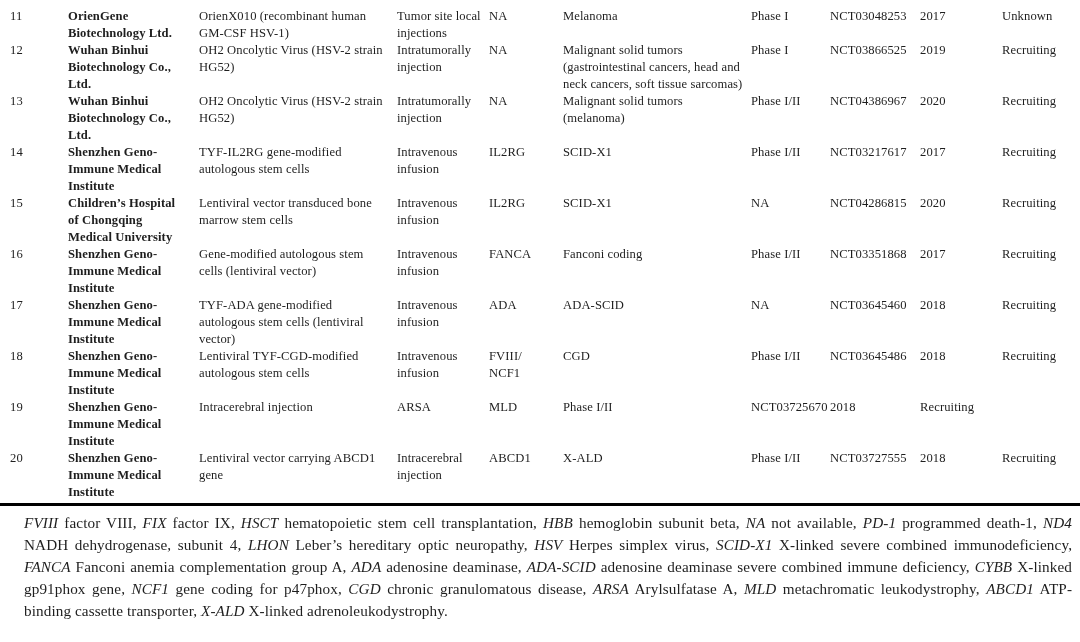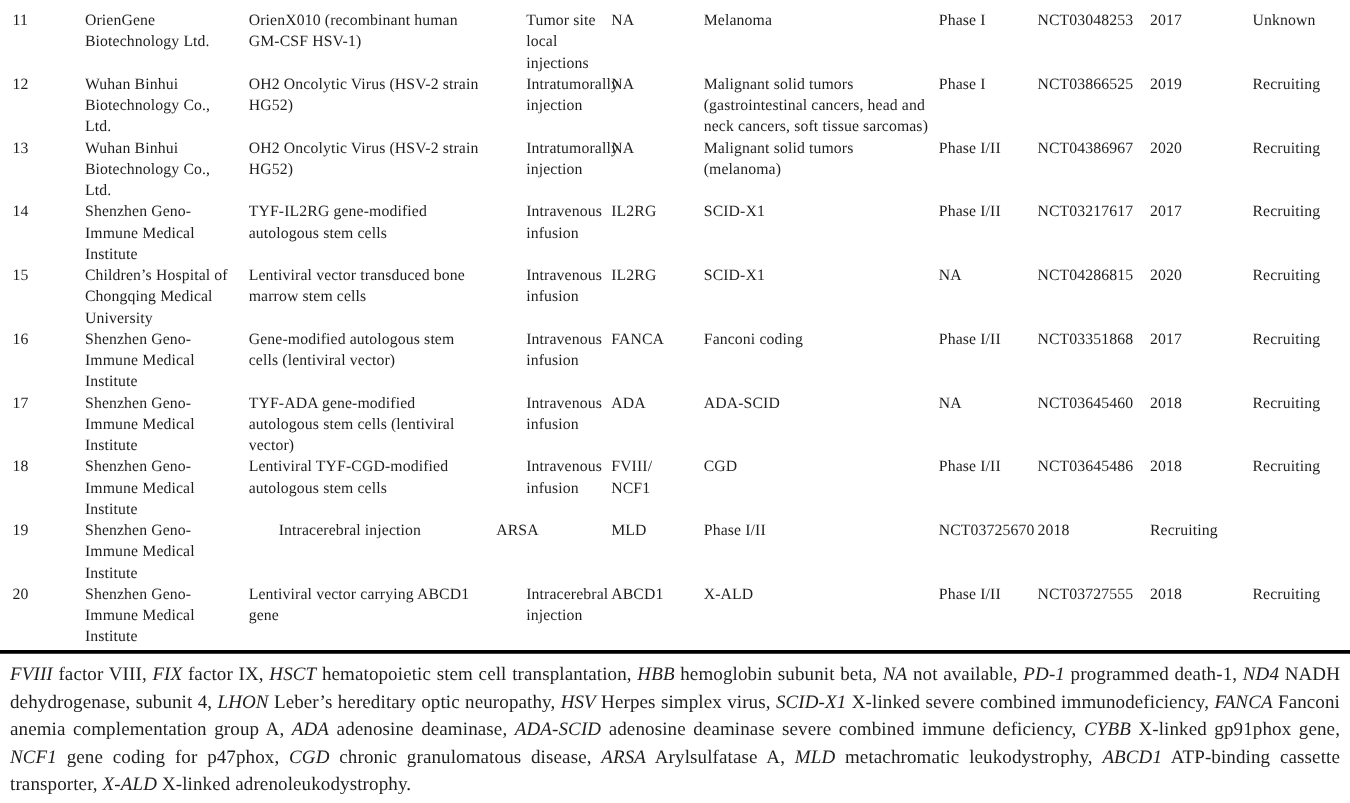--- a/index.html
+++ b/index.html
@@ -26,33 +26,33 @@
     display: grid;
     grid-template-columns: 58px 131px 198px 92px 74px 188px 79px 90px 82px 1fr;
     align-items: start;
   }
   .cell {
     font-size: 12.6px;
     line-height: 17px;
     padding-right: 8px;
     letter-spacing: 0.1px;
   }
-  .col-sponsor { padding-right: 12px; }
+  .col-sponsor { padding-right: 12px; font-weight: bold; }
   .col-product { padding-right: 8px; }
-  .col-route   { padding-right: 6px; margin-left: 24px; }
+  .col-route   { padding-right: 6px; }
   .col-gene    { padding-right: 16px; }
   .col-indication { padding-right: 8px; }
   .col-status  { padding-right: 4px; font-family: Liberation Serif, serif; }
   .bottom-rule {
     height: 3px;
     background: #000000;
     margin: 2px 0 0 0;
   }
   .footnote {
-    margin: 6px 8px 0 8px;
+    margin: 6px 8px 0 24px;
     font-size: 15.2px;
     line-height: 22px;
     text-align: justify;
     letter-spacing: 0.1px;
   }
   .footnote em {
     font-style: italic;
   }
 </style>
 </head>

